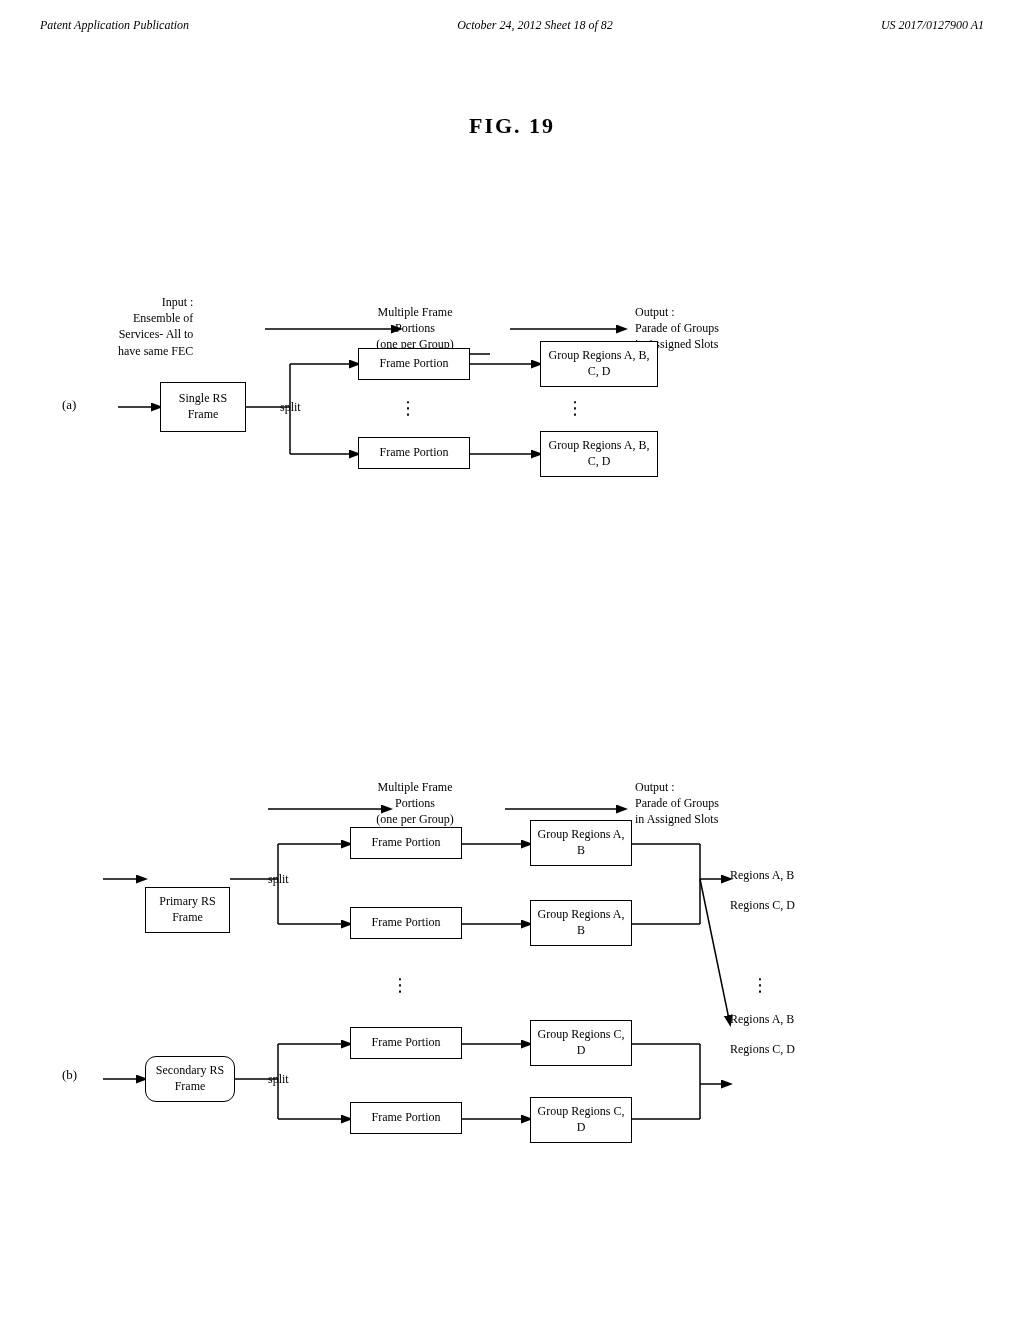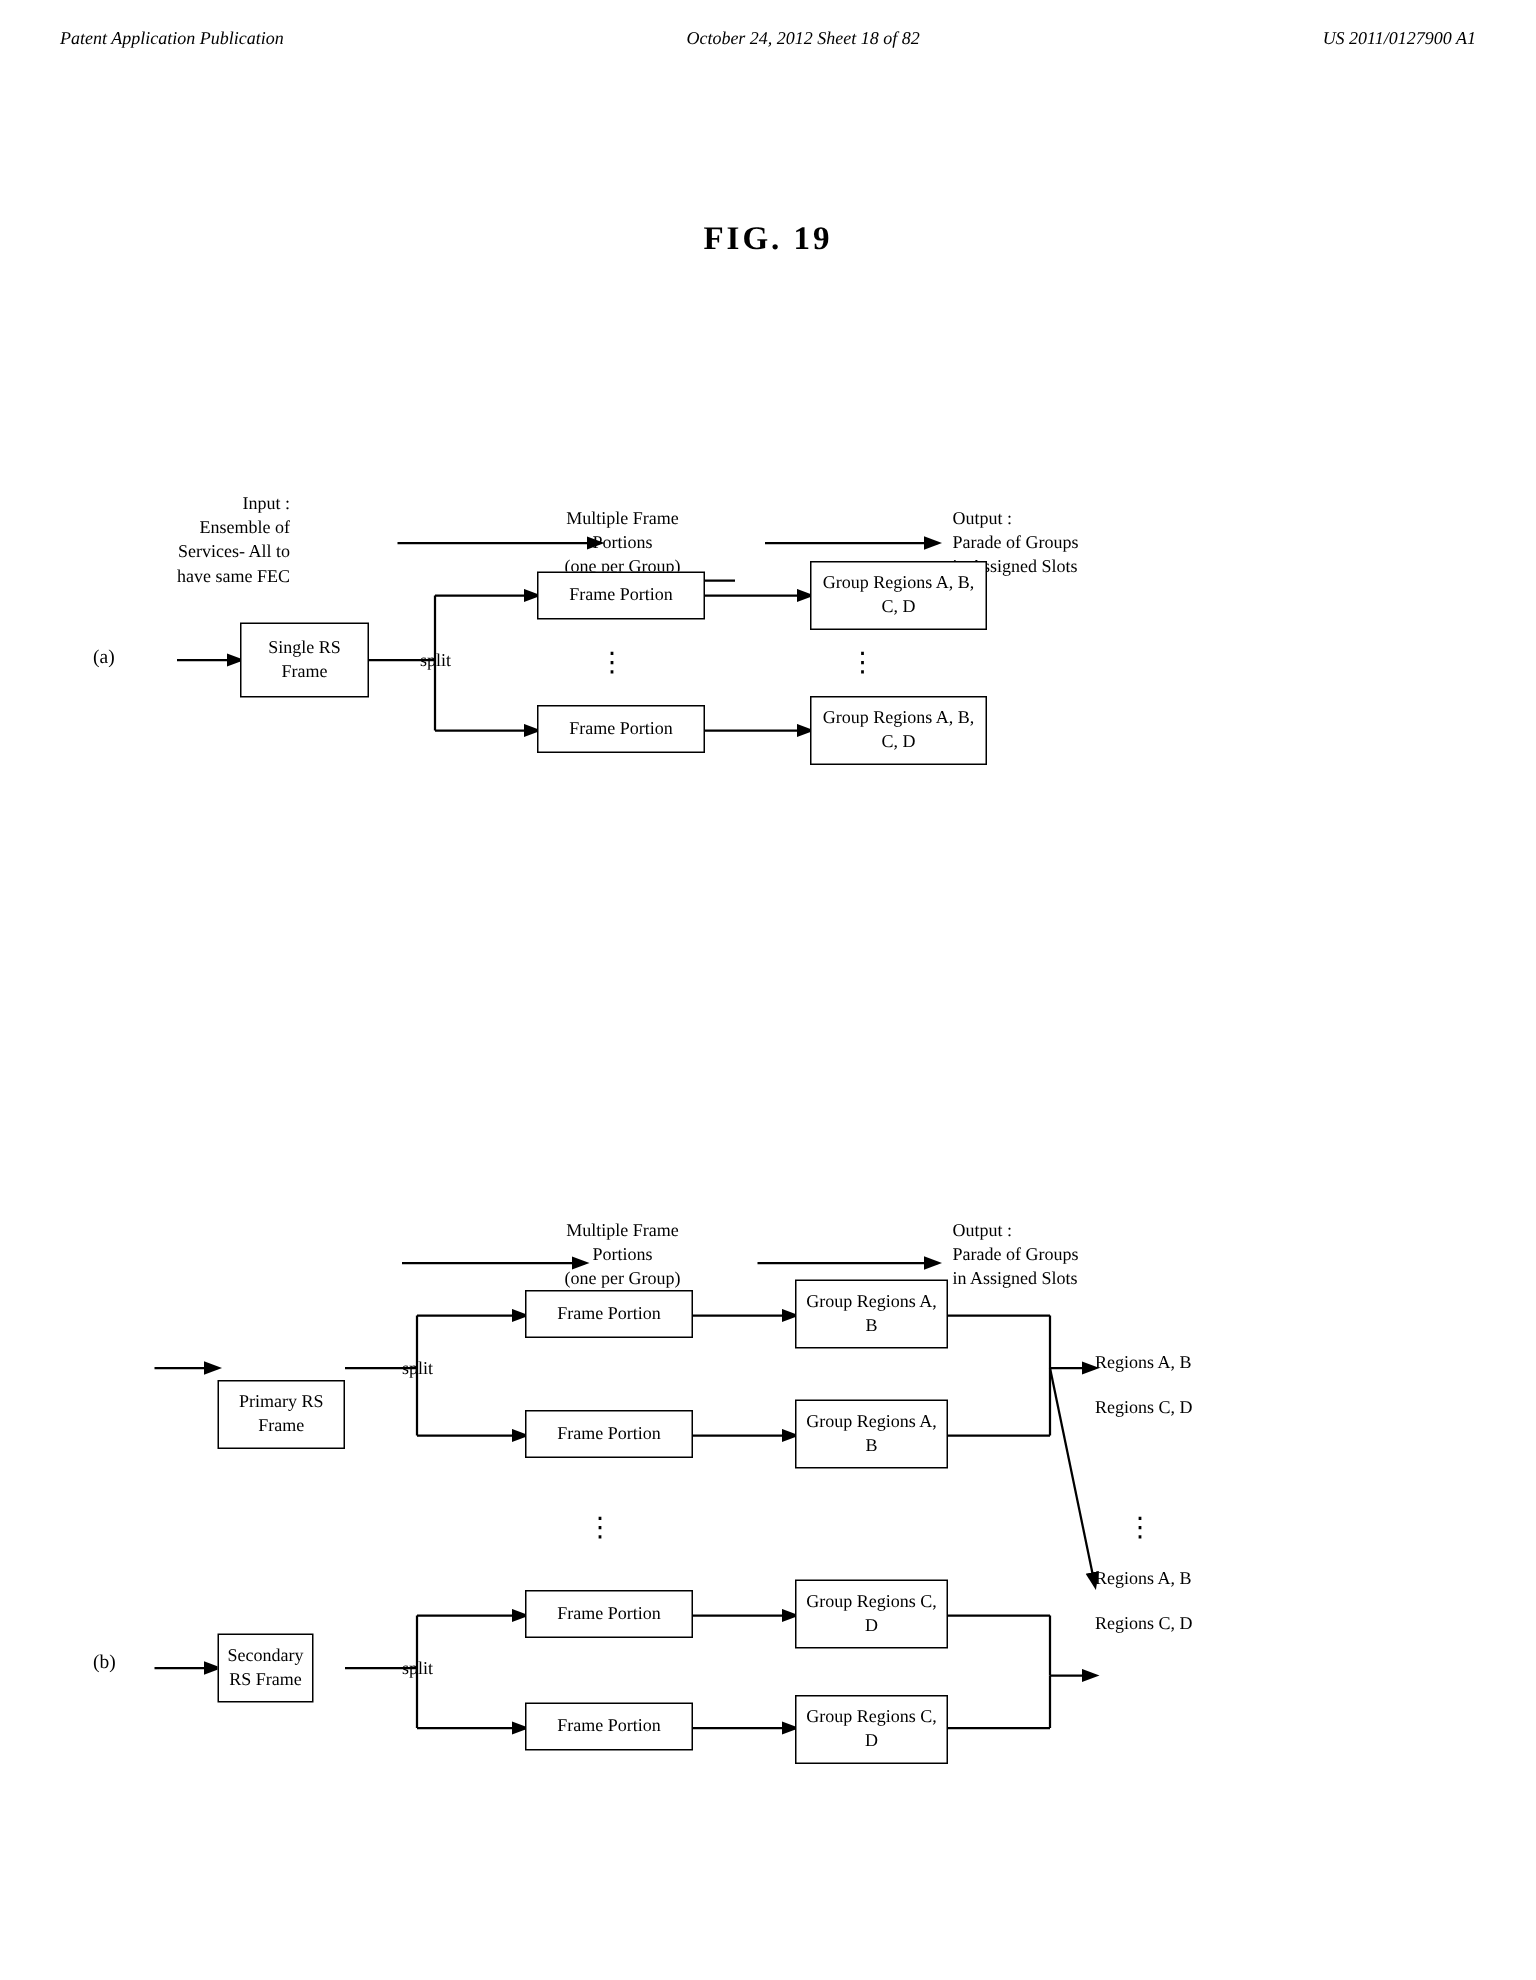--- a/index.html
+++ b/index.html
@@ -19,21 +19,21 @@
       padding: 18px 40px 0 40px;
       font-size: 12px;
       font-style: italic;
       text-align: center;
     }
 
     .fig-title {
       text-align: center;
       font-size: 22px;
       font-weight: bold;
-      margin-top: 113px;
+      margin-top: 80px;
       letter-spacing: 2px;
     }
 
     .diagram-area {
       position: relative;
       width: 100%;
       height: 1200px;
       margin-top: 10px;
     }
 
@@ -73,21 +73,21 @@
       position: absolute;
       font-size: 13px;
     }
   </style>
 </head>
 <body>
 
 <div class="page-header">
   <span>Patent Application Publication</span>
   <span>October 24, 2012  Sheet 18 of 82</span>
-  <span>US 2011/0127900 A1</span>
+  <span>US 2017/0127900 A1</span>
 </div>
 
 <div class="fig-title">FIG. 19</div>
 
 <div class="diagram-area">
 
   <svg class="svg-overlay">
 
     <line x1="118" y1="258" x2="160" y2="258" stroke="#000" stroke-width="1.5" marker-end="url(#arrow)"></line>
 
@@ -205,21 +205,21 @@
 
   <div class="label" style="left:635px; top:630px; white-space:pre-line; text-align:left;">Output :
 Parade of Groups
 in Assigned Slots</div>
 
   <div class="box" style="left:145px; top:738px; width:85px; height:46px;">Primary RS
 Frame</div>
 
   <div class="label" style="left:268px; top:722px;">split</div>
 
-  <div class="box" style="left:145px; top:907px; width:64px; height:46px;">Secondary
+  <div class="box" style="left:145px; top:907px; width:90px; height:46px;border-radius:11px;">Secondary
 RS Frame</div>
 
   <div class="label" style="left:268px; top:922px;">split</div>
 
   <div class="box" style="left:350px; top:678px; width:112px; height:32px;">Frame Portion</div>
 
   <div class="box" style="left:350px; top:758px; width:112px; height:32px;">Frame Portion</div>
 
   <div class="box" style="left:350px; top:878px; width:112px; height:32px;">Frame Portion</div>
 

